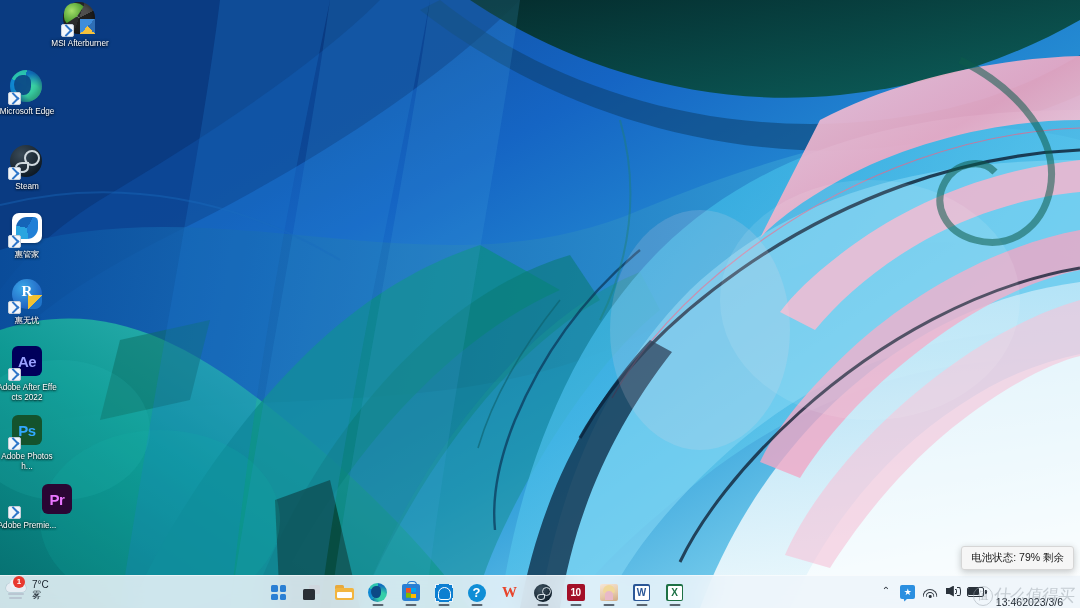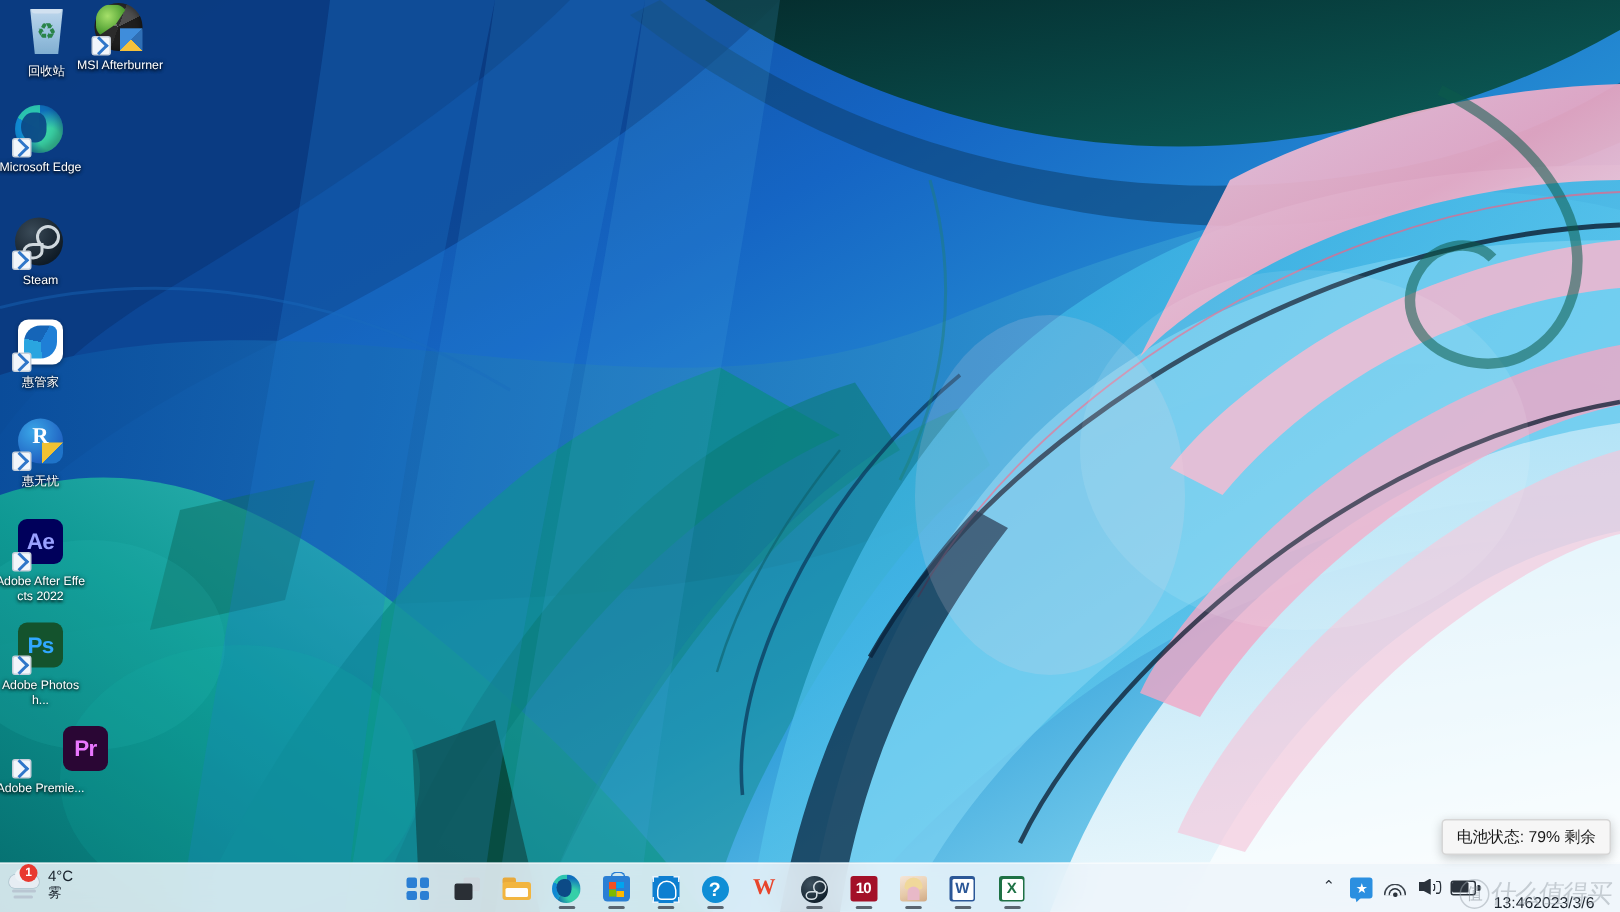--- a/index.html
+++ b/index.html
@@ -524,26 +524,20 @@
     <ellipse cx="700" cy="330" rx="90" ry="120" fill="#f7d9e6" opacity="0.16"></ellipse>
 
     <path d="M960,60 C1020,90 1060,140 1050,190 C1042,228 1010,250 975,240 C945,232 932,205 945,182 C956,162 982,158 995,172" stroke="#0c5b4a" stroke-width="7" fill="none" opacity="0.55"></path>
 
     <path d="M620,120 C640,190 630,260 600,320" stroke="#1e7f72" stroke-width="2" fill="none" opacity="0.45"></path>
   </svg>
 </div>
 
 <div id="desktop-icons">
 
-  <div class="desk-icon" style="left:0px;top:4px;">
-    <div class="glyphbox">
-        <div class="ic-recycle"></div>
-      </div>
-    <div class="label">回收站</div>
-  </div>
 
   <div class="desk-icon" style="left:49px;top:2px;">
     <div class="glyphbox">
       <div class="ic-msi">
           <div class="ball"></div>
           <div class="green"></div>
           <div class="flag"></div>
         </div>
       <span class="shortcut-arrow"></span>
     </div>
@@ -611,21 +605,21 @@
 <div id="taskbar">
 
   <div id="weather">
     <div class="wicon">
       <div class="cloud"></div>
       <div class="fogline fog1"></div>
       <div class="fogline fog2"></div>
       <div class="badge">1</div>
     </div>
     <div class="wtext">
-      <div class="wtemp">4°C</div>
+      <div class="wtemp">7°C</div>
       <div class="wdesc">雾</div>
     </div>
   </div>
 
   <div id="taskbar-center">
 
     <div class="tb-btn">
       <div class="start-grid">
         <span></span>
           <span></span>

